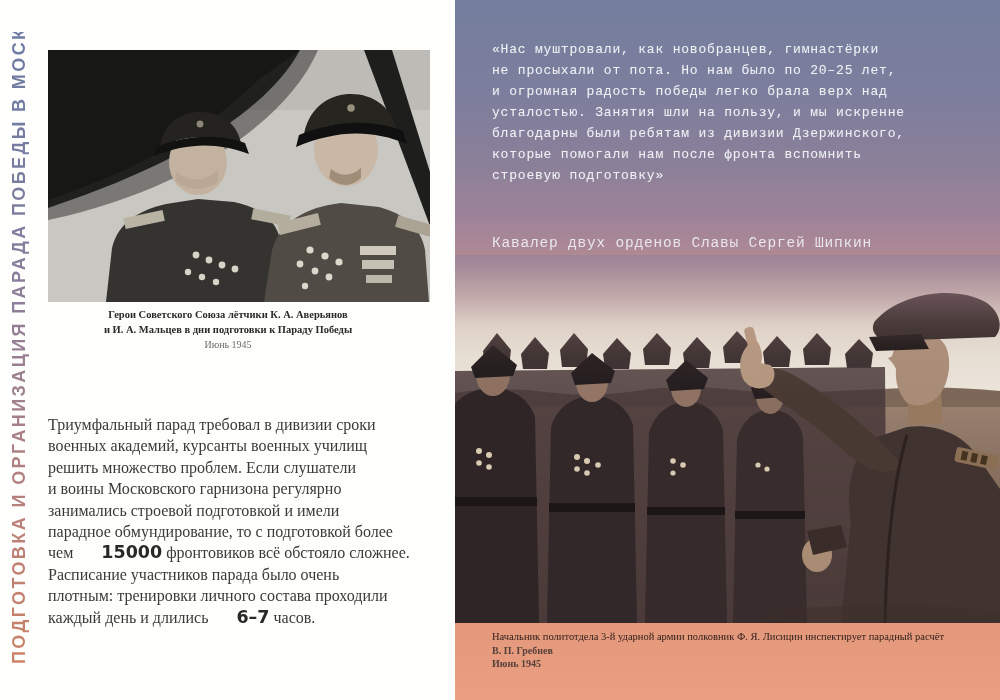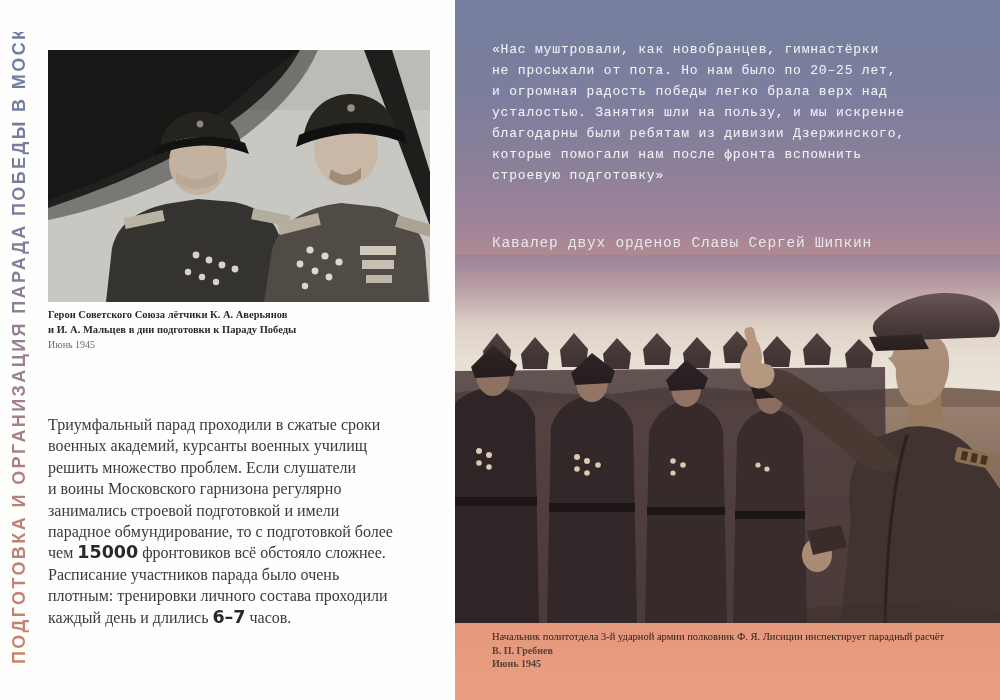--- a/index.html
+++ b/index.html
@@ -13,27 +13,27 @@
     position:absolute;left:9px;top:664px;width:632px;
     transform:rotate(-90deg);transform-origin:0 0;
     font-family:"Liberation Sans",sans-serif;font-weight:700;font-size:18px;
     letter-spacing:2.4px;white-space:nowrap;
     background:linear-gradient(90deg,#cb8166 0%,#bb8077 22%,#9a7f92 48%,#7d7d9e 70%,#6c7ba4 100%);
     -webkit-background-clip:text;background-clip:text;color:transparent;
   }
   .photo-left{position:absolute;left:48px;top:50px;width:382px;height:252px;margin:0;
     background:#c9c7c2;overflow:hidden;}
   .photo-left svg{display:block;}
-  .caption-left{position:absolute;left:48px;top:308px;width:360px;line-height:14.5px;}
+  .caption-left{position:absolute;left:48px;top:308px;width:360px;line-height:14.5px;text-align:center;}
   .cap-bold{font-weight:700;font-size:10.5px;color:#2c2a28;}
   .cap-date{font-size:10px;color:#6e6b68;margin-top:1px;}
   .body-text{position:absolute;left:48px;top:414px;width:385px;
     font-size:16px;line-height:21.4px;color:#3b3a38;}
   .body-line{white-space:nowrap;}
-  .num{font-family:"DejaVu Sans",sans-serif;font-weight:700;font-size:17.5px;color:#2a2927;}
+  .num{font-family:"DejaVu Sans",sans-serif;font-weight:700;font-size:17.5px;color:#2a2927;margin-left:24px;}
 
   
   .page-right{position:absolute;left:455px;top:0;width:545px;height:700px;
     background:linear-gradient(180deg,#747e9e 0%,#7d7e9d 14%,#8c8099 24%,#9d8399 31%,
                #b48b92 38%,#c78e87 55%,#da937c 75%,#e5997c 90%,#ea9f82 100%);}
   .quote{position:absolute;left:37px;top:39px;width:480px;
     font-family:"Liberation Mono",monospace;font-size:13px;line-height:21px;
     letter-spacing:0.8px;color:#eef0f4;white-space:pre-line;
     text-shadow:0 0 1px rgba(255,255,255,.25);}
   .attribution{position:absolute;left:37px;top:203px;width:480px;
@@ -115,21 +115,21 @@
       </svg>
     </figure>
 
     <figcaption class="caption-left">
       <div class="cap-bold">Герои Советского Союза лётчики К. А. Аверьянов</div>
       <div class="cap-bold">и И. А. Мальцев в дни подготовки к Параду Победы</div>
       <div class="cap-date">Июнь 1945</div>
     </figcaption>
 
     <div class="body-text">
-        <div class="body-line"><span>Триумфальный парад проходили в сжатые сроки</span></div>
+        <div class="body-line"><span>Триумфальный парад требовал в дивизии сроки</span></div>
         <div class="body-line"><span>военных академий, курсанты военных училищ</span></div>
         <div class="body-line"><span>решить множество проблем. Если слушатели</span></div>
         <div class="body-line"><span>и воины Московского гарнизона регулярно</span></div>
         <div class="body-line"><span>занимались строевой подготовкой и имели</span></div>
         <div class="body-line"><span>парадное обмундирование, то с подготовкой более</span></div>
         <div class="body-line"><span>чем </span><span class="num">15000</span><span> фронтовиков всё обстояло сложнее.</span></div>
         <div class="body-line"><span>Расписание участников парада было очень</span></div>
         <div class="body-line"><span>плотным: тренировки личного состава проходили</span></div>
         <div class="body-line"><span>каждый день и длились </span><span class="num">6–7</span><span> часов.</span></div>
       </div>

